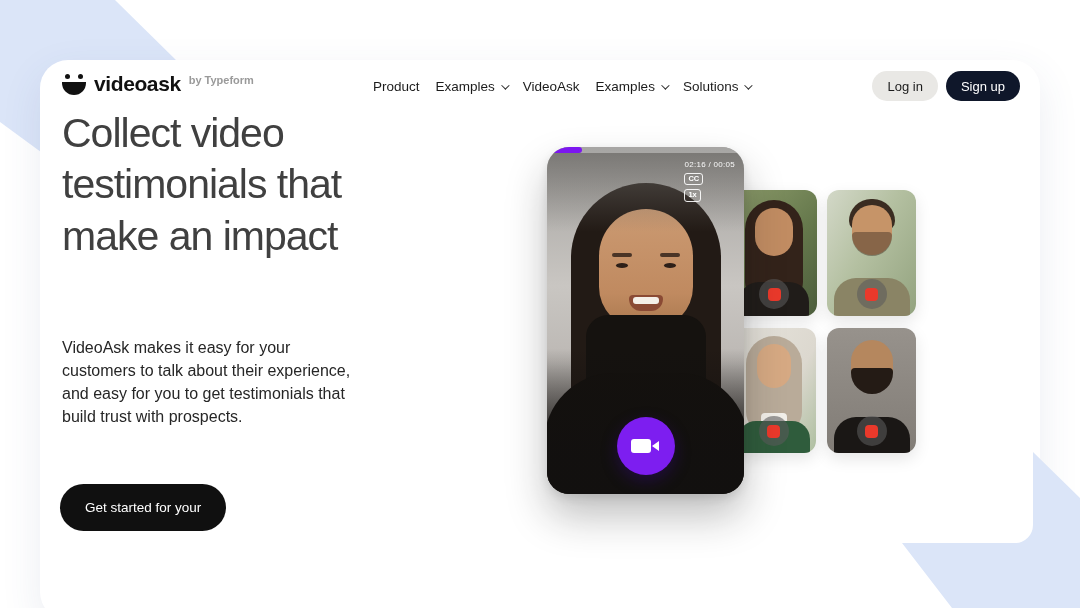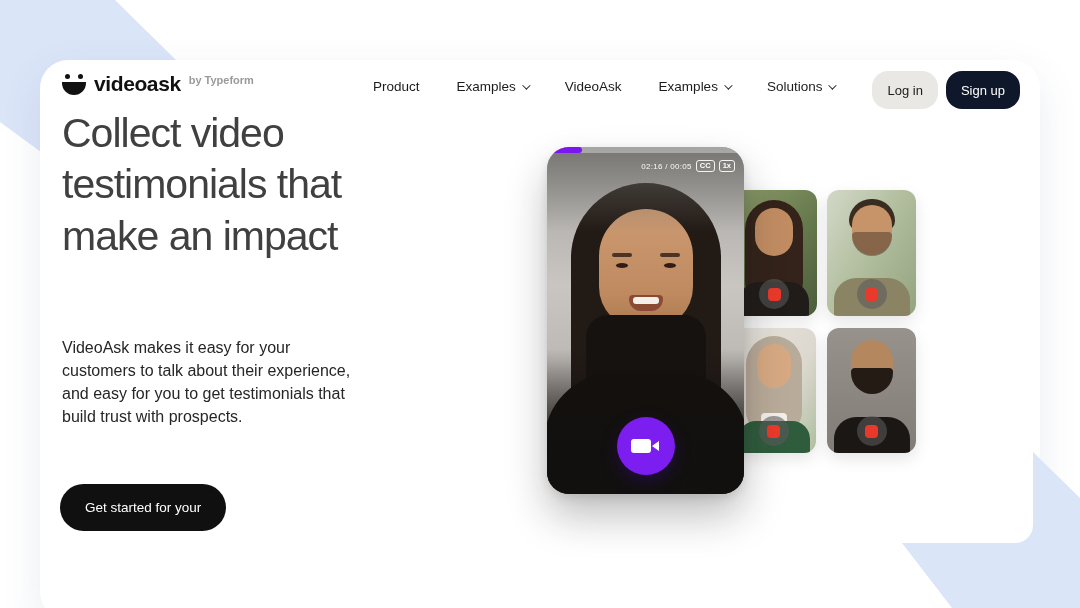--- a/index.html
+++ b/index.html
@@ -24,26 +24,26 @@
 
   
   .logo { position:absolute; left:62px; top:72px; display:flex; align-items:flex-start; gap:8px; z-index:2; }
   .smile { position:relative; width:24px; height:22px; margin-top:2px; }
   .smile .eye { position:absolute; top:0; width:5px; height:5px; border-radius:50%; background:#111; }
   .smile .eye.l { left:3px; } .smile .eye.r { left:16px; }
   .smile .mouth { position:absolute; top:8px; left:0; width:24px; height:13px; background:#111; border-radius:0 0 24px 24px; }
   .brand { font-size:21px; font-weight:bold; letter-spacing:-.4px; color:#111; }
   .byline { font-size:11px; color:#9a9a9a; margin-top:2px; font-weight:bold; }
 
-  .nav { position:absolute; left:373px; top:79px; display:flex; gap:37px; align-items:center; z-index:2; }
+  .nav { position:absolute; left:373px; top:79px; display:flex; gap:16px; align-items:center; z-index:2; }
   .nav a { font-size:13.5px; color:#1c1c1c; text-decoration:none; display:flex; align-items:center; gap:6px; cursor:pointer; }
   .chev { width:6px; height:6px; border-right:1.6px solid #2a2a2a; border-bottom:1.6px solid #2a2a2a; transform:rotate(45deg) translateY(-2px); }
 
   .auth { position:absolute; right:60px; top:71px; display:flex; gap:8px; z-index:2; }
-  .pill { height:38px; border:none; border-radius:16px; padding:0 15px; font-size:13px; cursor:pointer; font-family:inherit; }
+  .pill { height:30px; border:none; border-radius:16px; padding:0 15px; font-size:13px; cursor:pointer; font-family:inherit; }
   .pill.light { background:#e9e8e5; color:#1c1c1c; }
   .pill.dark  { background:#0f172a; color:#fff; }
 
   
   .hero-title {
     position:absolute; left:62px; top:108px; width:290px; z-index:2;
     font-size:41px; line-height:1.25; font-weight:500; letter-spacing:-1px; color:#404040;
   }
   .hero-desc {
     position:absolute; left:62px; top:336px; width:305px; z-index:2;
@@ -69,21 +69,21 @@
   .ph-eye { position:absolute; top:54px; width:12px; height:5px; background:#2d1f18; border-radius:50%; }
   .ph-eye.l { left:17px; } .ph-eye.r { right:17px; }
   .ph-mouth { position:absolute; left:50%; top:86px; transform:translateX(-50%); width:34px; height:16px; background:#8a4a34; border-radius:6px 6px 18px 18px; overflow:hidden; }
   .ph-teeth { position:absolute; left:4px; top:2px; width:26px; height:7px; background:#f4efe8; border-radius:3px; }
   .ph-neck { position:absolute; left:50%; top:168px; transform:translateX(-50%); width:120px; height:80px; background:#15120f; border-radius:22px 22px 0 0; }
   .ph-shoulders { position:absolute; left:50%; top:226px; transform:translateX(-50%); width:204px; height:130px; background:#14110e; border-radius:70px 70px 0 0; }
   .ph-top-overlay { position:absolute; left:0; top:0; width:100%; height:85px; background:linear-gradient(180deg,rgba(105,103,100,.75),rgba(105,103,100,0)); }
   .ph-bottom-overlay { position:absolute; left:0; bottom:0; width:100%; height:145px; background:linear-gradient(180deg,rgba(18,16,15,0),rgba(18,16,15,.93) 75%); }
   .progress-track { position:absolute; left:0; top:0; width:100%; height:6px; background:rgba(255,255,255,.35); }
   .progress-fill { height:100%; width:18%; background:#7c16f0; border-radius:0 3px 3px 0; }
-  .meta { position:absolute; top:13px; right:9px; display:flex; align-items:center; gap:4px; color:#fff; }
+  .meta { position:absolute; top:13px; right:9px; display:flex; align-items:flex-start; gap:4px; color:#fff;flex-direction:column; }
   .timecode { font-size:8px; letter-spacing:.3px; opacity:.95; }
   .badge { font-size:7.5px; font-weight:bold; border:1px solid rgba(255,255,255,.9); border-radius:3px; padding:1px 3px; line-height:1.1; cursor:pointer; }
   .question { position:absolute; left:17px; top:33px; width:158px; color:#fff; font-size:20.5px; line-height:1.2; font-weight:bold; text-shadow:0 1px 5px rgba(0,0,0,.28); }
   .rec-btn {
     position:absolute; left:50%; bottom:19px; transform:translateX(-50%);
     width:58px; height:58px; border:none; border-radius:50%; background:#7d1ef0; cursor:pointer;
     display:flex; align-items:center; justify-content:center; box-shadow:0 6px 16px rgba(60,10,150,.35);
   }
   .cam { position:relative; width:30px; height:14px; }
   .cam .body { position:absolute; left:0; top:0; width:20px; height:14px; background:#fff; border-radius:3px; }

